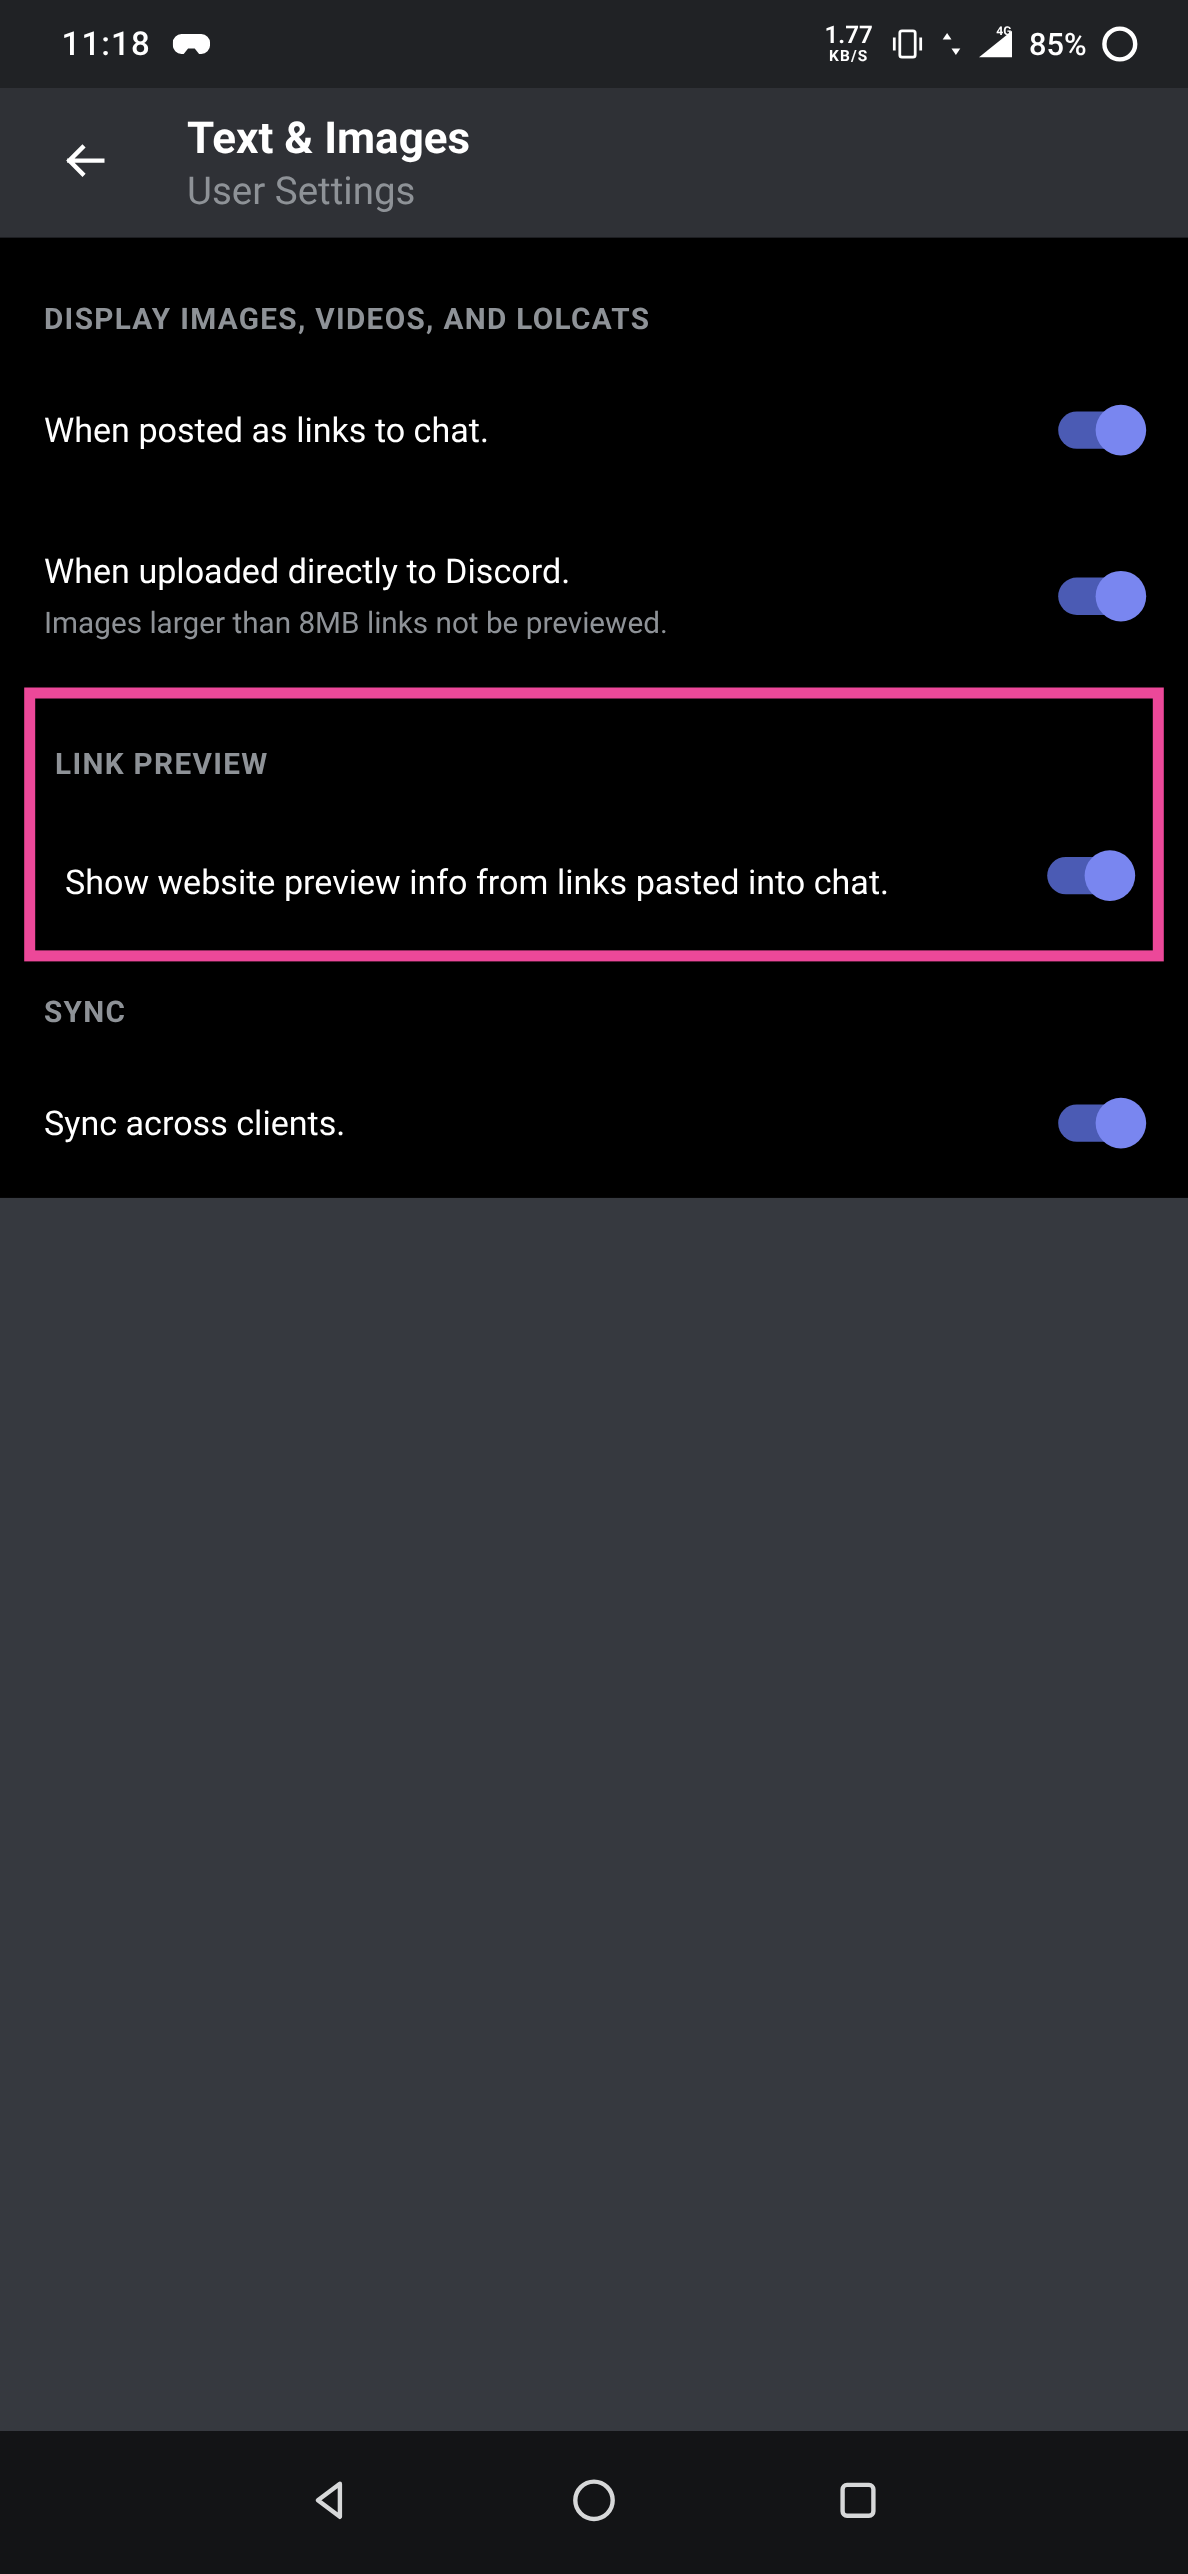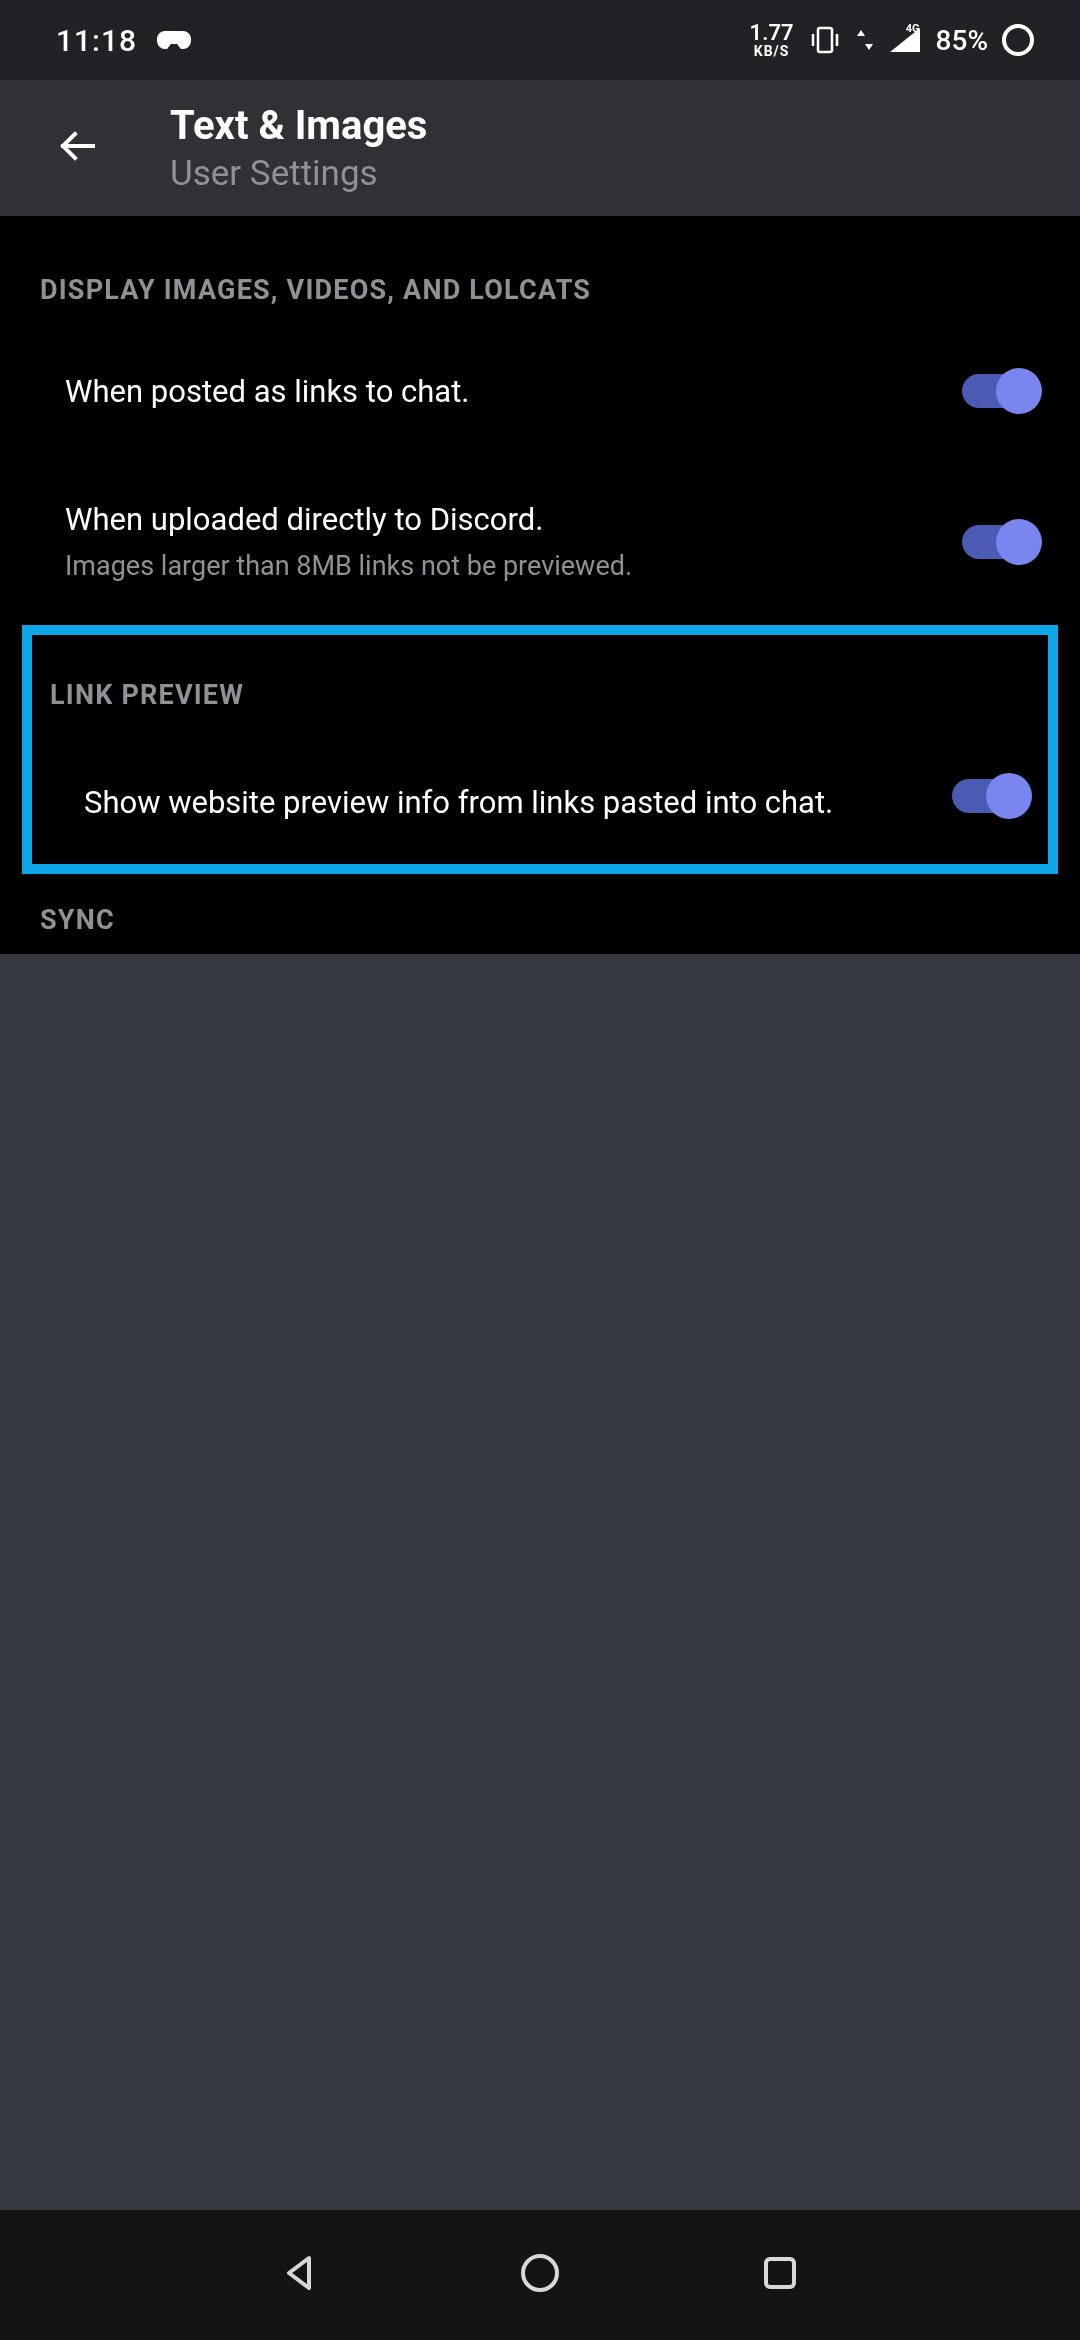--- a/index.html
+++ b/index.html
@@ -66,21 +66,21 @@
       text-transform: uppercase;
     }
 
     .setting-row {
       display: flex;
       align-items: center;
       justify-content: space-between;
       padding: 42px 40px 42px 40px;
       border-bottom: 1px solid rgba(0,0,0,0);
     }
-    .setting-text-col { flex: 1; padding-right: 30px; margin-left: 25px; }
+    .setting-text-col { flex: 1; padding-right: 30px; }
     .setting-title { font-size: 31px; color: #ffffff; font-weight: 400; }
     .setting-desc { font-size: 27px; color: #8e9297; margin-top: 12px; }
 
     
     .toggle {
       width: 78px; height: 50px; position: relative;
     }
     .toggle-track {
       position: absolute;
       left: 0; top: 8px;
@@ -91,21 +91,21 @@
     .toggle-thumb {
       position: absolute;
       right: -2px; top: 2px;
       width: 46px; height: 46px;
       border-radius: 50%;
       background: #7986f0;
     }
 
     
     .highlight-box {
-      border: 10px solid #0ea5e9;
+      border: 10px solid #ec4899;
       margin: 0 22px;
     }
     .highlight-box .section-header {
       padding-left: 18px;
       padding-top: 44px;
     }
     .highlight-box .setting-row {
       padding-left: 27px;
       padding-right: 18px;
       align-items: flex-end;
@@ -220,20 +220,29 @@
         <div class="setting-title">Show website preview info from links pasted into chat.</div>
       </div>
       <div class="toggle">
         <div class="toggle-track"></div>
         <div class="toggle-thumb"></div>
       </div>
     </div>
   </div>
 
   <div class="section-header sync-header">SYNC</div>
+  <div class="setting-row">
+    <div class="setting-text-col">
+      <div class="setting-title">Sync across clients.</div>
+    </div>
+    <div class="toggle">
+      <div class="toggle-track"></div>
+      <div class="toggle-thumb"></div>
+    </div>
+  </div>
 
 </div>
 
 <div class="nav-bar">
   <div class="nav-btn">
     <span>
       <svg width="42" height="42" viewBox="0 0 42 42">
         <path d="M30 6 L10 21 L30 36 Z" fill="none" stroke="#d7d8d9" stroke-width="4" stroke-linejoin="round"></path>
       </svg>
     </span>

